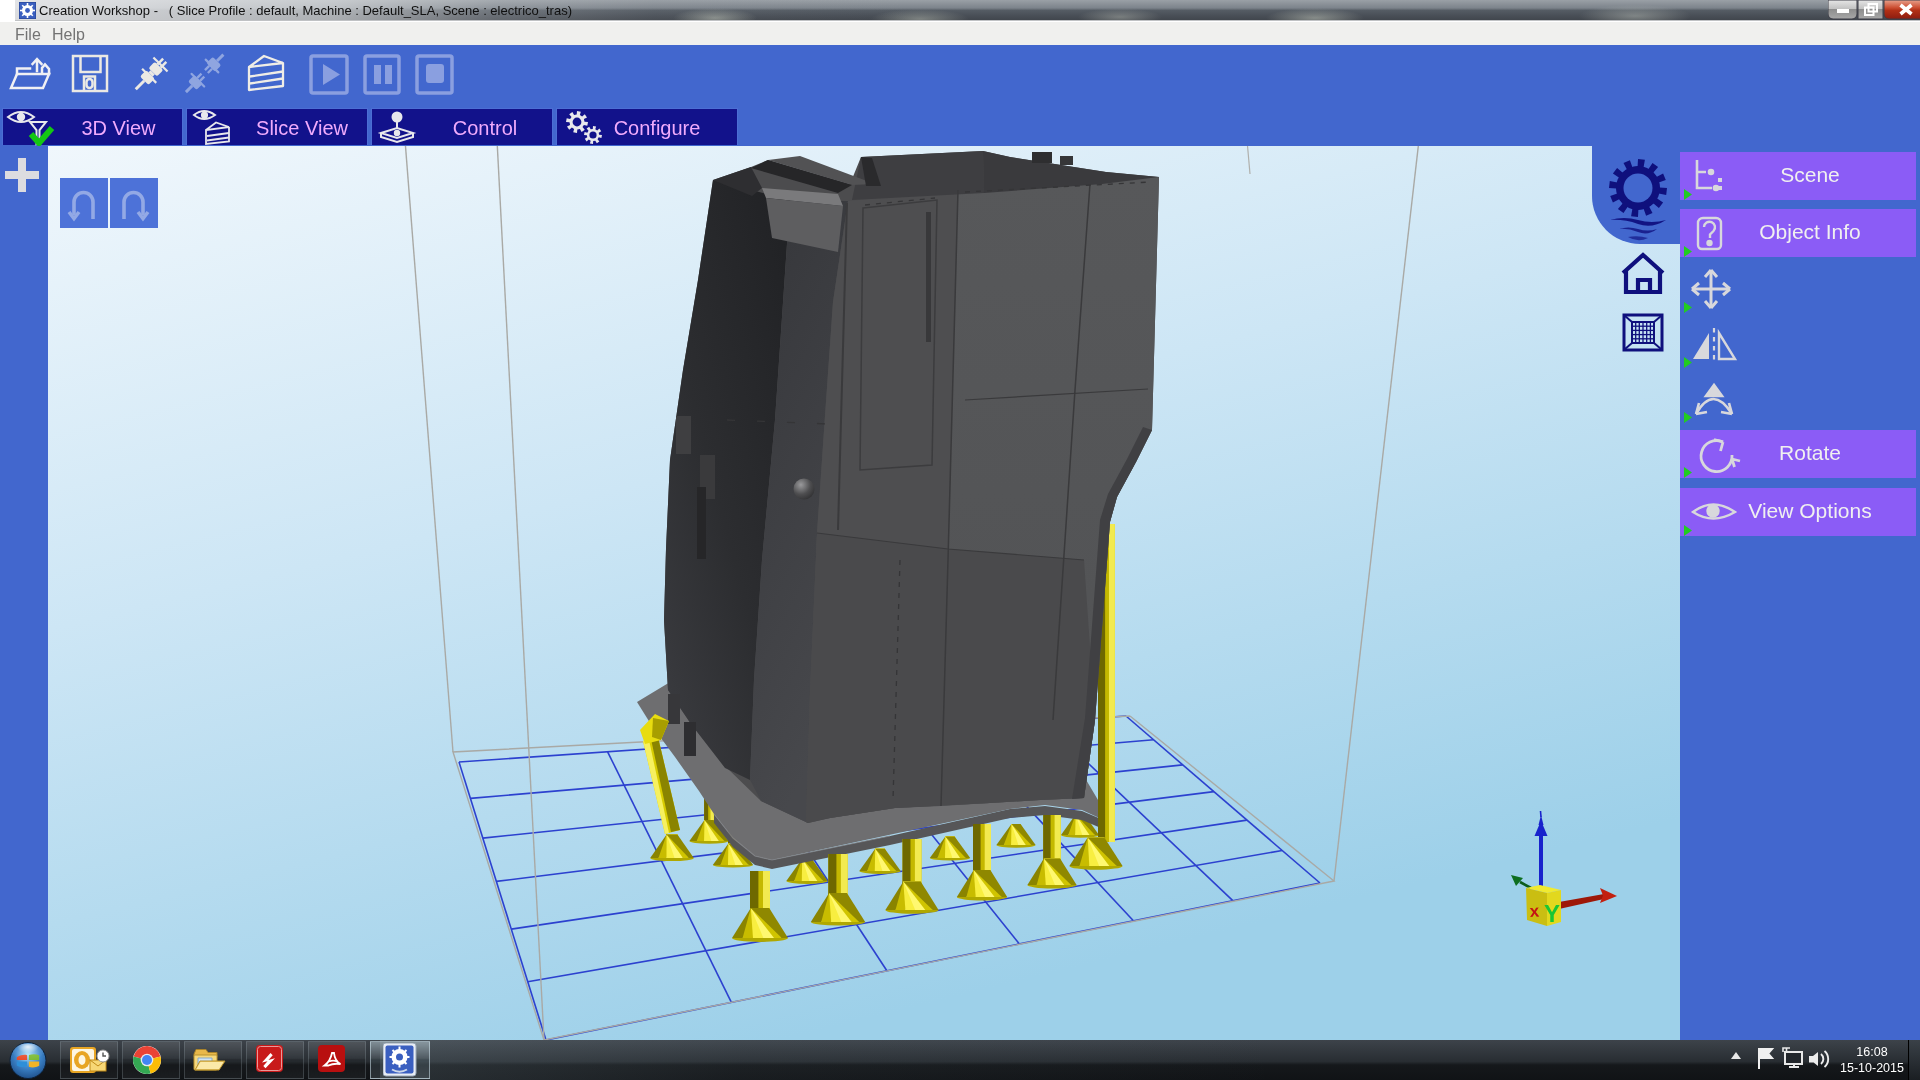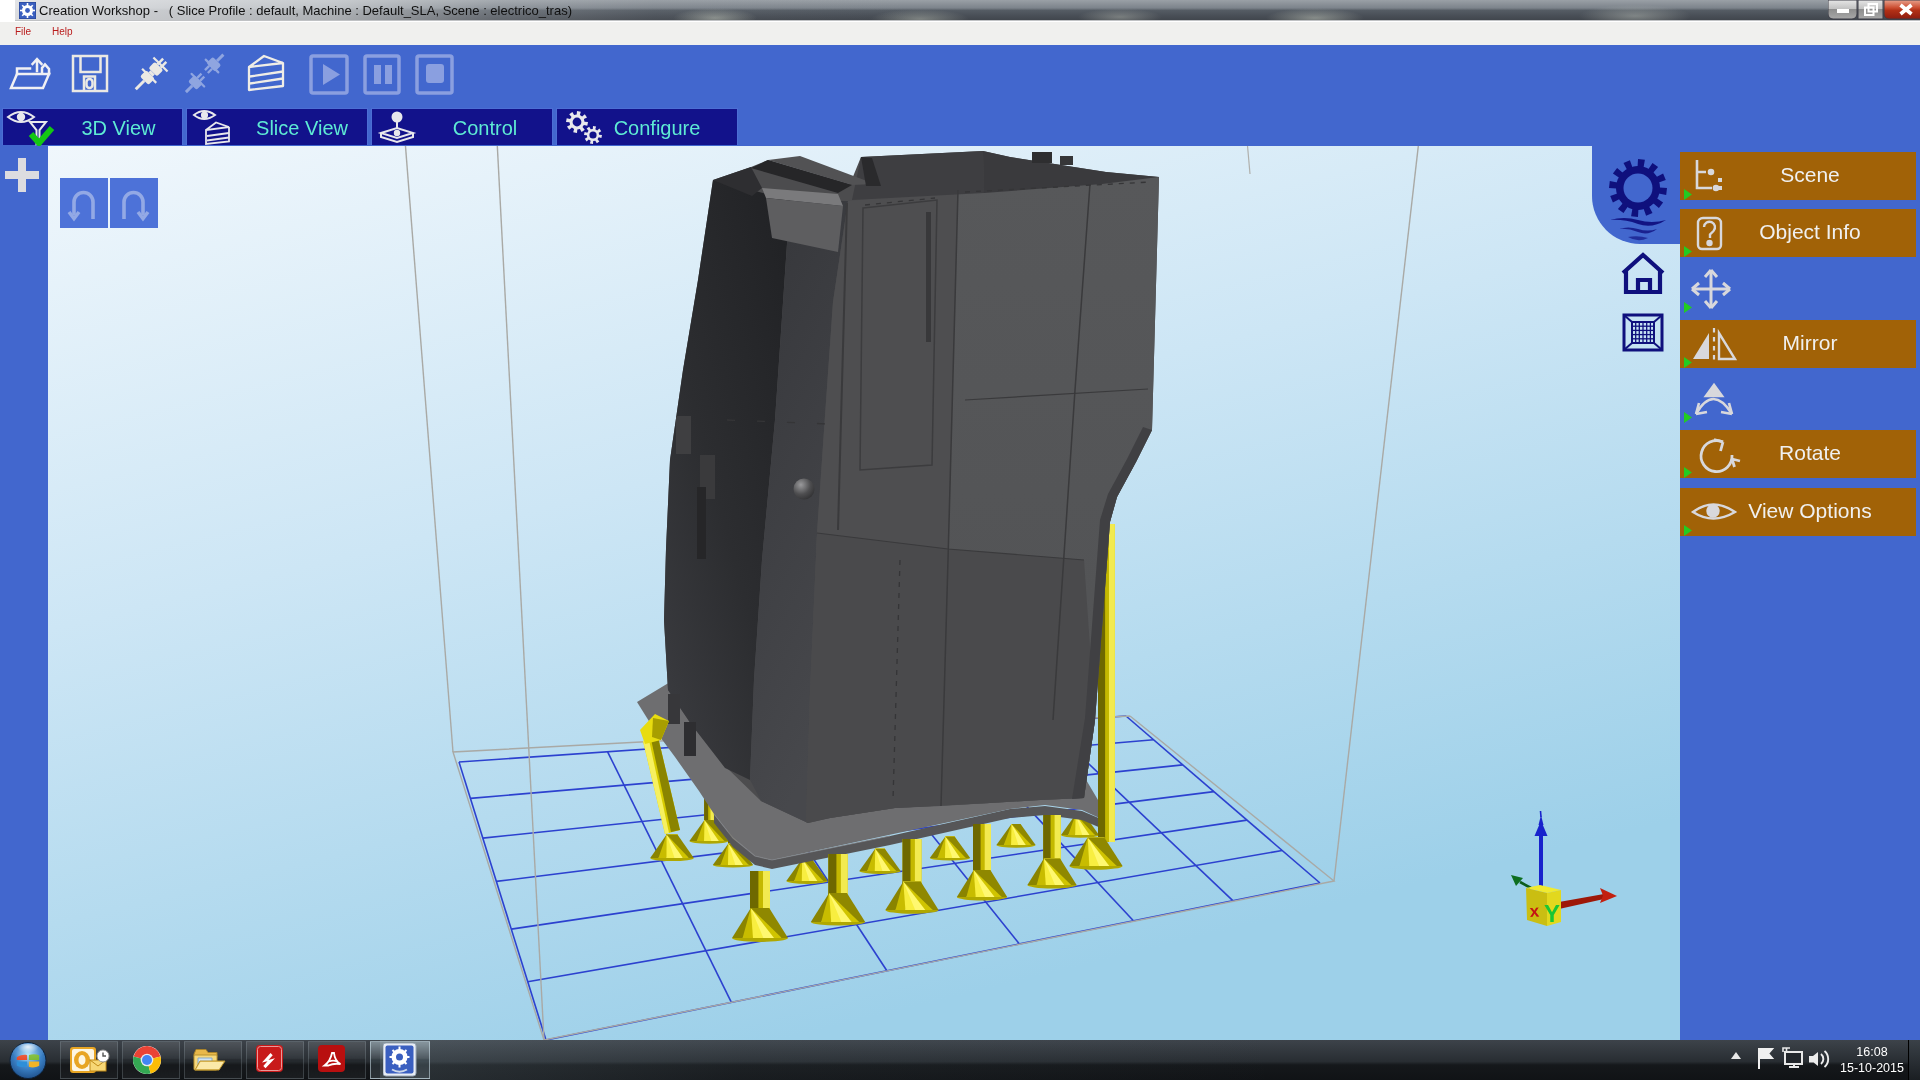--- a/index.html
+++ b/index.html
@@ -8,28 +8,28 @@
  radial-gradient(ellipse 60px 14px at 700px 18px, rgba(215,220,205,0.45), rgba(215,220,205,0) 70%),
  radial-gradient(ellipse 70px 14px at 905px 19px, rgba(210,215,200,0.4), rgba(210,215,200,0) 70%),
  radial-gradient(ellipse 60px 12px at 1105px 17px, rgba(215,218,205,0.35), rgba(215,218,205,0) 70%),
  radial-gradient(ellipse 70px 14px at 1300px 18px, rgba(215,220,205,0.45), rgba(215,220,205,0) 70%),
  radial-gradient(ellipse 80px 16px at 1620px 16px, rgba(210,215,205,0.4), rgba(210,215,205,0) 70%),
  linear-gradient(90deg, rgba(235,236,238,0.9), rgba(225,227,229,0.65) 320px, rgba(200,203,206,0.25) 480px, rgba(160,165,170,0.08) 640px, rgba(160,165,170,0) 900px),
  linear-gradient(180deg, #9aa0a6 0%, #7c838b 40%, #555c64 52%, #4a5058 75%, #41464d 100%);
  border-bottom:1px solid #c0c2c4}
 #titletext{position:absolute;left:24px;top:3px;font-size:13px;color:#101010;white-space:pre}
 #menubar{position:absolute;left:0;top:22px;width:1920px;height:23px;background:#f0f0ee}
-.menuitem{position:absolute;top:4px;font-size:10px;color:#b91c1c}
+.menuitem{position:absolute;top:4px;font-size:16px;color:#737373}
 #toolbar{position:absolute;left:0;top:45px;width:1920px;height:62px;background:#4267ce}
 #tabrow{position:absolute;left:0;top:107px;width:1920px;height:39px;background:#4267ce}
-.tab{position:absolute;top:1px;height:37px;background:#12128b;color:#5eead4;font-size:20px;border-top:1px solid #4c6ed4;border-left:1px solid #4c6ed4;border-right:1px solid #4c6ed4}
+.tab{position:absolute;top:1px;height:37px;background:#12128b;color:#f0abfc;font-size:20px;border-top:1px solid #4c6ed4;border-left:1px solid #4c6ed4;border-right:1px solid #4c6ed4}
 .tab span{position:absolute;top:8px;width:100%;text-align:center}
 #leftstrip{position:absolute;left:0;top:146px;width:48px;height:894px;background:#4267ce}
 #rightpanel{position:absolute;left:1680px;top:146px;width:240px;height:894px;background:#4267ce}
-.pbtn{position:absolute;left:0px;width:236px;height:48px;background:#a16207;color:#f0f0f0;font-size:21px}
+.pbtn{position:absolute;left:0px;width:236px;height:48px;background:#8b5cf6;color:#f0f0f0;font-size:21px}
 .pbtn span{position:absolute;top:11px;left:30px;width:200px;text-align:center}
 #geartab{position:absolute;left:1592px;top:146px;width:89px;height:98px;background:#4267ce;border-radius:0 0 0 48px}
 #taskbar{position:absolute;left:0;top:1040px;width:1920px;height:48px;
  background:linear-gradient(#3d434a,#282d32 45%,#15181b 52%,#0e1013)}
 .slot{position:absolute;top:1px;height:38px;border:1px solid rgba(160,175,185,0.25);
  background:linear-gradient(rgba(255,255,255,0.10),rgba(255,255,255,0.03) 45%,rgba(0,0,0,0.12) 50%,rgba(255,255,255,0.04))}
 #traytext{position:absolute;left:1836px;top:4px;width:72px;color:#fff;font-size:12.5px;text-align:center;line-height:16px}
 </style></head><body>
 <div id="titlebar">
     <svg class="abs" style="left:4px;top:2px" width="17" height="17">
@@ -468,23 +468,20 @@
       <line x1="40" y1="192.8" x2="62" y2="192.8" stroke-width="1.3"></line>
     </g>
   </svg>
 <div id="rightpanel">
     <div class="pbtn" style="top:6px">
       <span>Scene</span>
     </div>
     <div class="pbtn" style="top:63px">
       <span>Object Info</span>
     </div>
-    <div class="pbtn" style="top:174px">
-      <span>Mirror</span>
-    </div>
     <div class="pbtn" style="top:284px">
       <span>Rotate</span>
     </div>
     <div class="pbtn" style="top:342px">
       <span>View Options</span>
     </div>
     <svg width="239" height="894" style="position:absolute;left:0;top:0">
       <g stroke="#d8d8dc" stroke-width="2.6" fill="none" transform="translate(0,6)">
 <path d="M17,8 v28 h15 M17,20 h9"></path>
         <circle cx="36" cy="36" r="2" fill="#d8d8dc"></circle>

